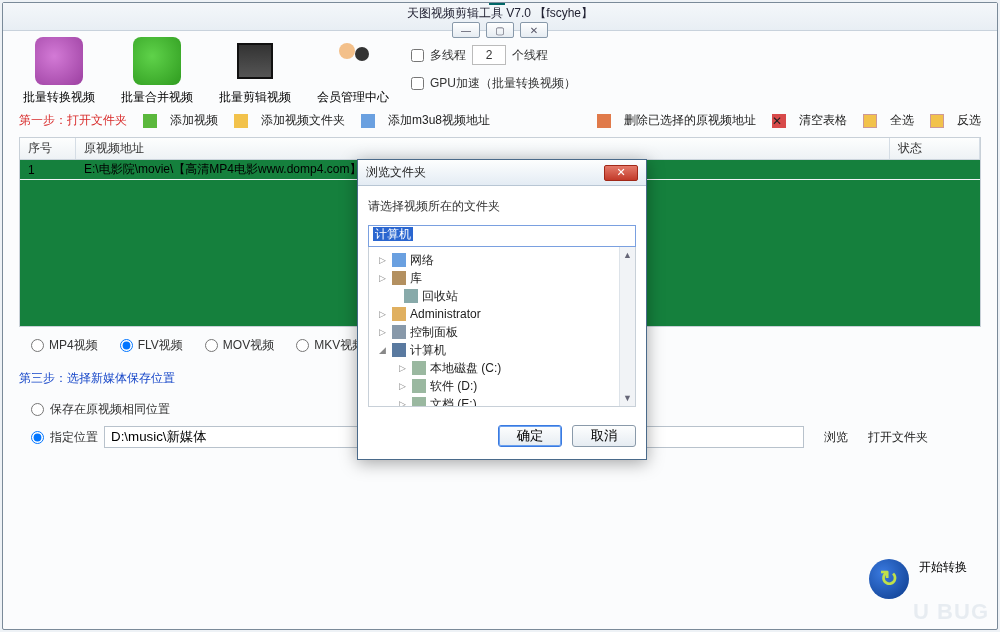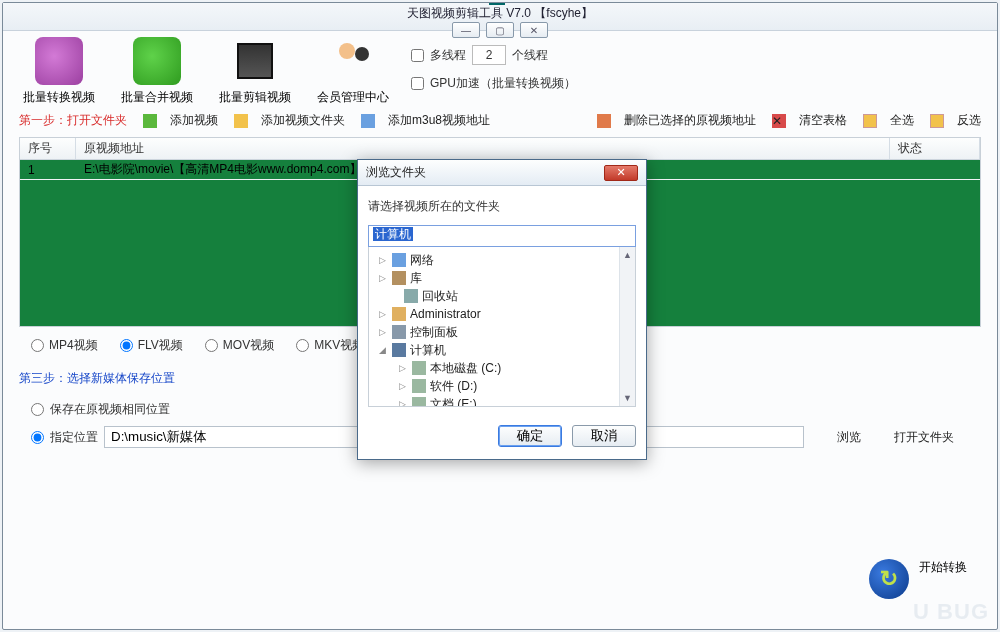--- a/index.html
+++ b/index.html
@@ -42,21 +42,21 @@
 .trow { display: flex; height: 20px; align-items: center; border-bottom: 1px solid #f0f3f6; }
 .td { padding: 0 8px; }
 .step { padding: 6px 16px; }
 .step.blue { color: #1646c8; }
 .step.green { color: #17a82f; }
 .radios { display: flex; align-items: center; gap: 22px; padding: 10px 28px; color: #333; }
 .radios label { display: flex; align-items: center; gap: 5px; cursor: pointer; }
 .savearea { padding: 4px 28px; color: #333; }
 .saveopt { display: flex; align-items: center; gap: 6px; padding: 4px 0; }
 .pathinput { width: 700px; height: 22px; border: 1px solid #b8c2cc; padding: 0 6px; background: #fff; }
-.btnlink { color: #222; cursor: pointer; display: flex; align-items: center; gap: 4px; margin-left: 23px; }
+.btnlink { color: #222; cursor: pointer; display: flex; align-items: center; gap: 4px; margin-left: 10px; }
 .bottom { display: flex; align-items: center; padding: 10px 28px 0; gap: 8px; }
 .startbtn-area { position: absolute; right: 30px; bottom: 30px; display: flex; align-items: flex-start; gap: 10px; }
 .starticon { width: 40px; height: 40px; border-radius: 50%; background: radial-gradient(circle at 35% 35%, #3a7ae0, #0b3a8a); position: relative; }
 .starticon::after { content:'↻'; position:absolute; inset:0; display:flex; align-items:center; justify-content:center; color:#bfe04a; font-size:22px; font-weight:bold; }
 
 .overlay { position: absolute; inset: 0; }
 .dialog { position: absolute; left: 354px; top: 156px; width: 290px; background: #fff; border: 1px solid #4a6a8a; box-shadow: 0 3px 16px rgba(0,0,0,0.35); }
 .dlgtitle { height: 26px; background: linear-gradient(#fdfefe,#e4ecf4); border-bottom: 1px solid #b8c6d4; display: flex; align-items: center; padding: 0 8px; }
 .dlgtitle .t { flex: 1; color: #222; }
 .dlgclose { width: 34px; height: 16px; background: linear-gradient(#e57a6a,#c23a2a); border: 1px solid #a02818; border-radius: 2px; color: #fff; display: flex; align-items: center; justify-content: center; font-size: 11px; cursor: pointer; }

